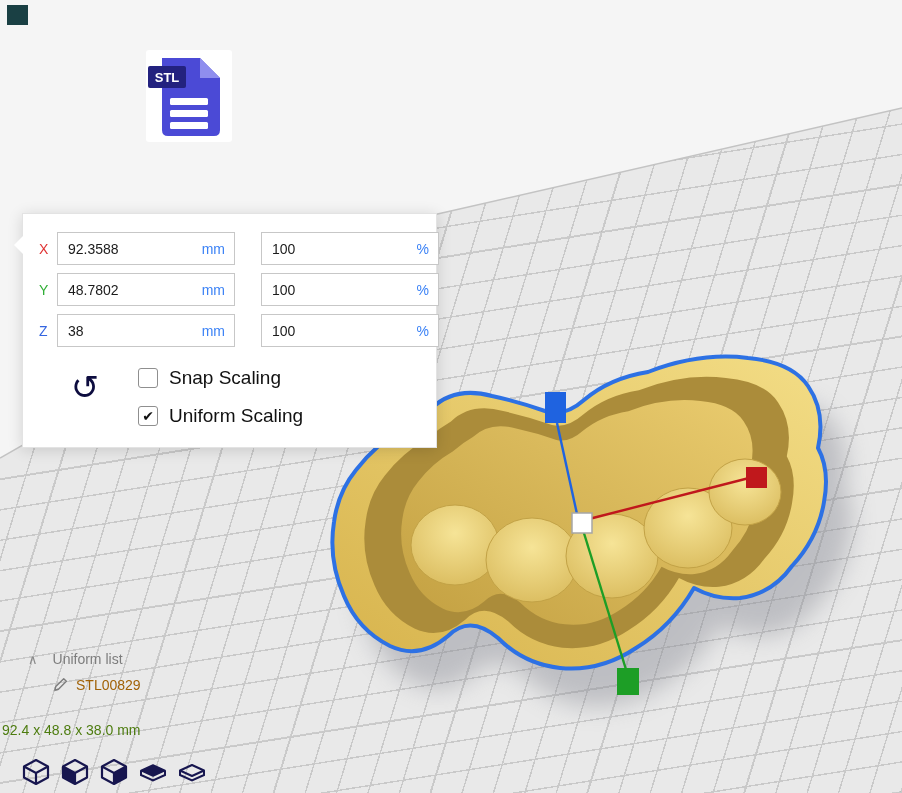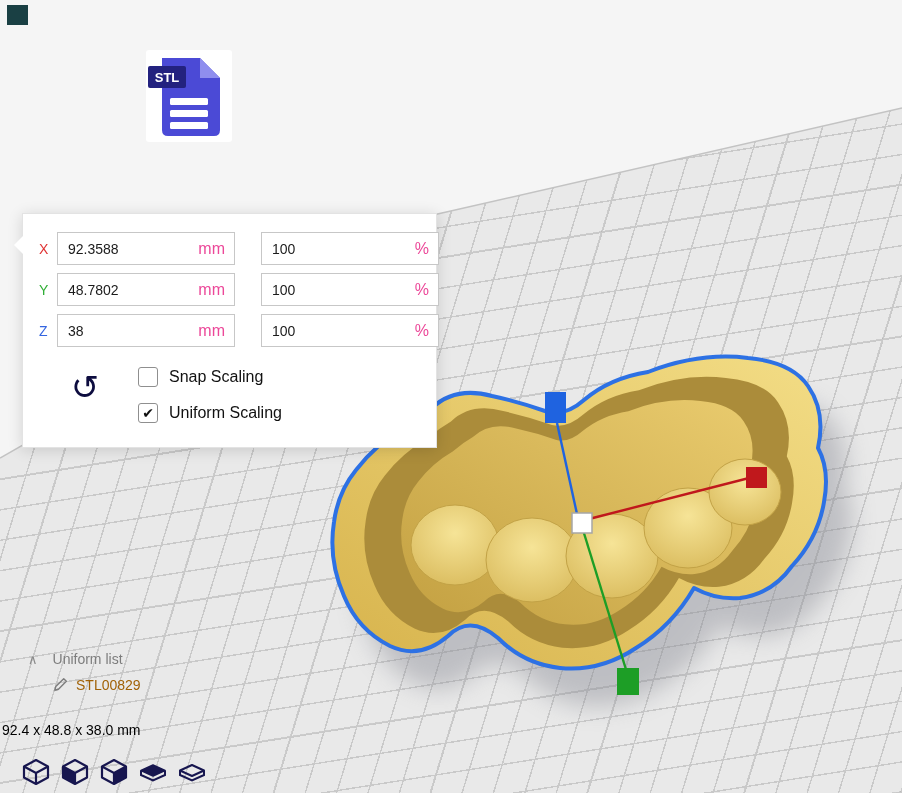--- a/index.html
+++ b/index.html
@@ -50,44 +50,44 @@
   }
   .rows{position:absolute;left:14px;top:18px}
   .row{display:flex;align-items:center;margin-bottom:8px}
   .axis{width:20px;padding-left:2px;font-size:14px;box-sizing:border-box}
   .field{position:relative;width:178px;height:33px;border:1px solid #c7c7c7;background:#fff;margin-right:26px;box-sizing:border-box}
   .field input{
     position:absolute;inset:0;width:100%;border:none;outline:none;background:transparent;
     padding:0 36px 0 10px;box-sizing:border-box;
     font:14px "Liberation Sans","DejaVu Sans",sans-serif;color:#1b1b1b;
   }
-  .unit{position:absolute;right:9px;top:50%;transform:translateY(-50%);color:#ec4899;font-size:16px;pointer-events:none}
+  .unit{position:absolute;right:9px;top:50%;transform:translateY(-50%);color:#3b82f6;font-size:14px;pointer-events:none}
 
   .reset{
     position:absolute;left:48px;top:156px;
     font-family:"DejaVu Sans",sans-serif;font-size:34px;line-height:1;
     color:#0d0c3f;cursor:pointer;user-select:none;
   }
   .checks{position:absolute;left:115px;top:153px}
   .check-row{display:flex;align-items:center;margin-bottom:16px;cursor:pointer}
   .box{
     width:20px;height:20px;border:1.5px solid #8f8f8f;border-radius:3px;background:#fff;
     display:flex;align-items:center;justify-content:center;box-sizing:border-box;
     font-family:"DejaVu Sans",sans-serif;font-size:14px;color:#101010;line-height:1;
   }
-  .check-lbl{margin-left:11px;font-size:16px;color:#111}
+  .check-lbl{margin-left:11px;font-size:19px;color:#111}
 
   
   .objlist{position:absolute;left:28px;top:651px;display:flex;align-items:center;color:#7d7d7d;cursor:pointer}
   .objlist .caret{font-family:"DejaVu Sans",sans-serif;font-size:13px;margin-right:15px;color:#8a8a8a}
   .objlist .lbl{font-size:14px}
   .objname{position:absolute;left:52px;top:676px;display:flex;align-items:flex-end;color:#a16207}
   .objname svg{margin-right:7px}
   .objname .nm{font-size:14px}
-  .dims{position:absolute;left:2px;top:722px;font-size:14px;color:#000000}
+  .dims{position:absolute;left:2px;top:722px;font-size:14px;color:#4d7c0f}
 
   
   .viewbar{position:absolute;left:22px;top:758px;display:flex;gap:11px;color:#17164f}
   .viewbar svg{cursor:pointer;display:block}
 </style>
 </head>
 <body>
 
 <div class="scene">
 

